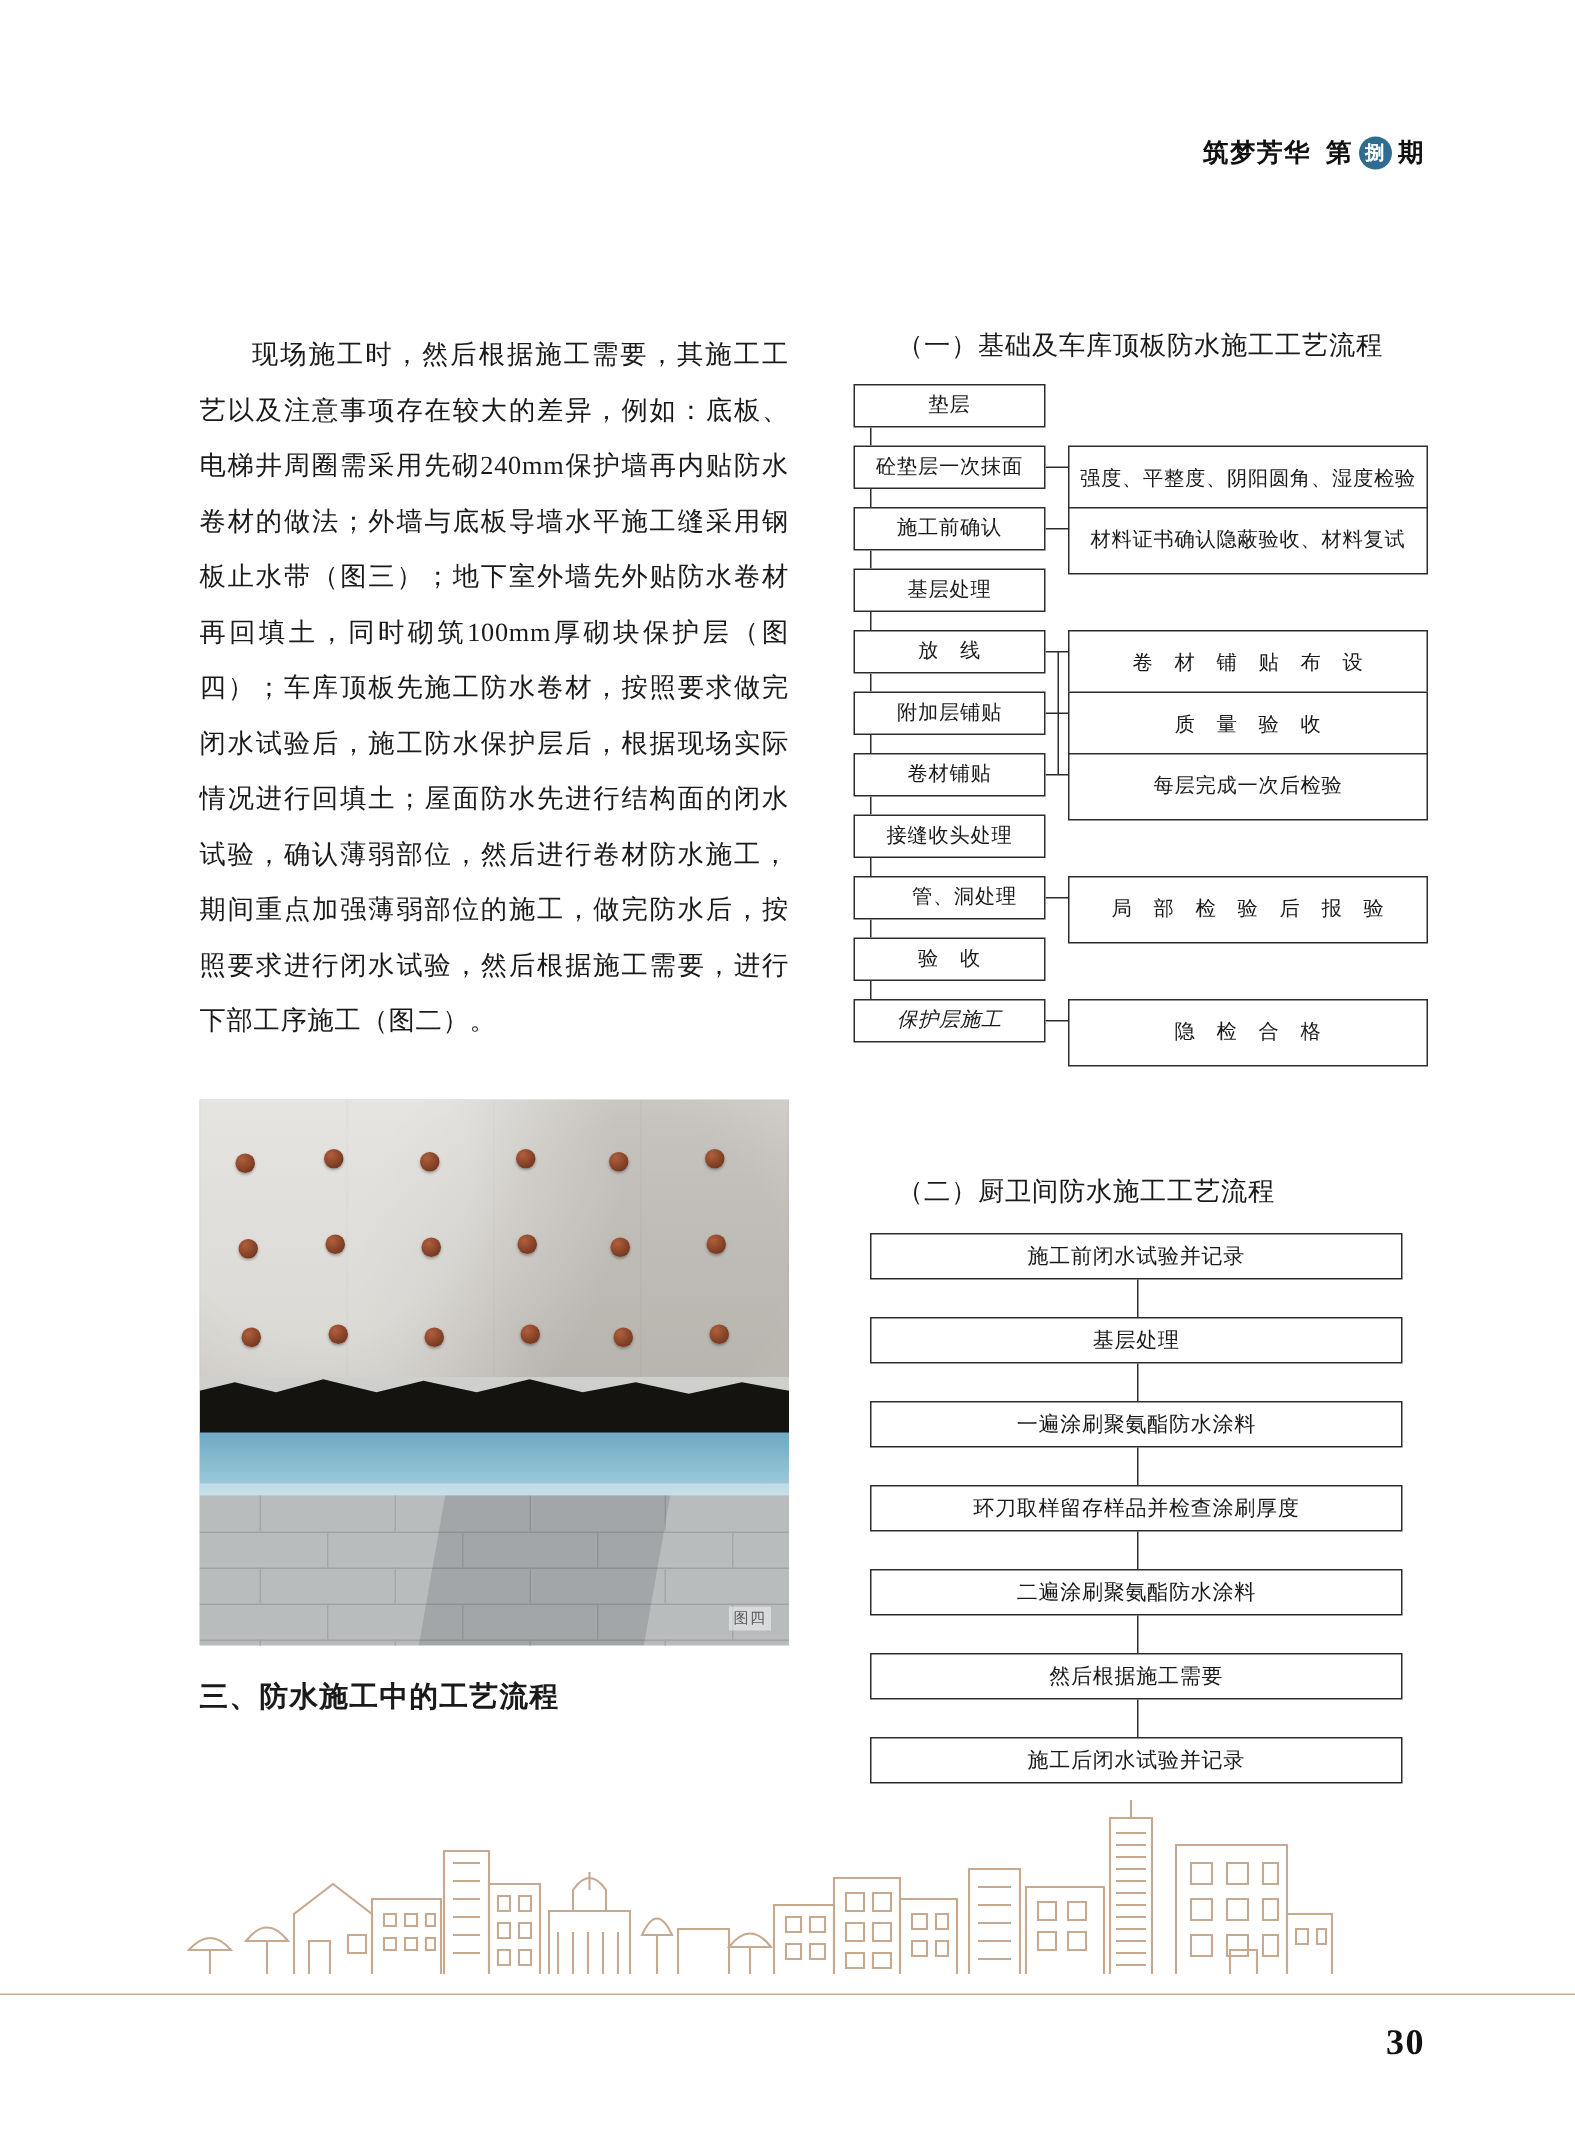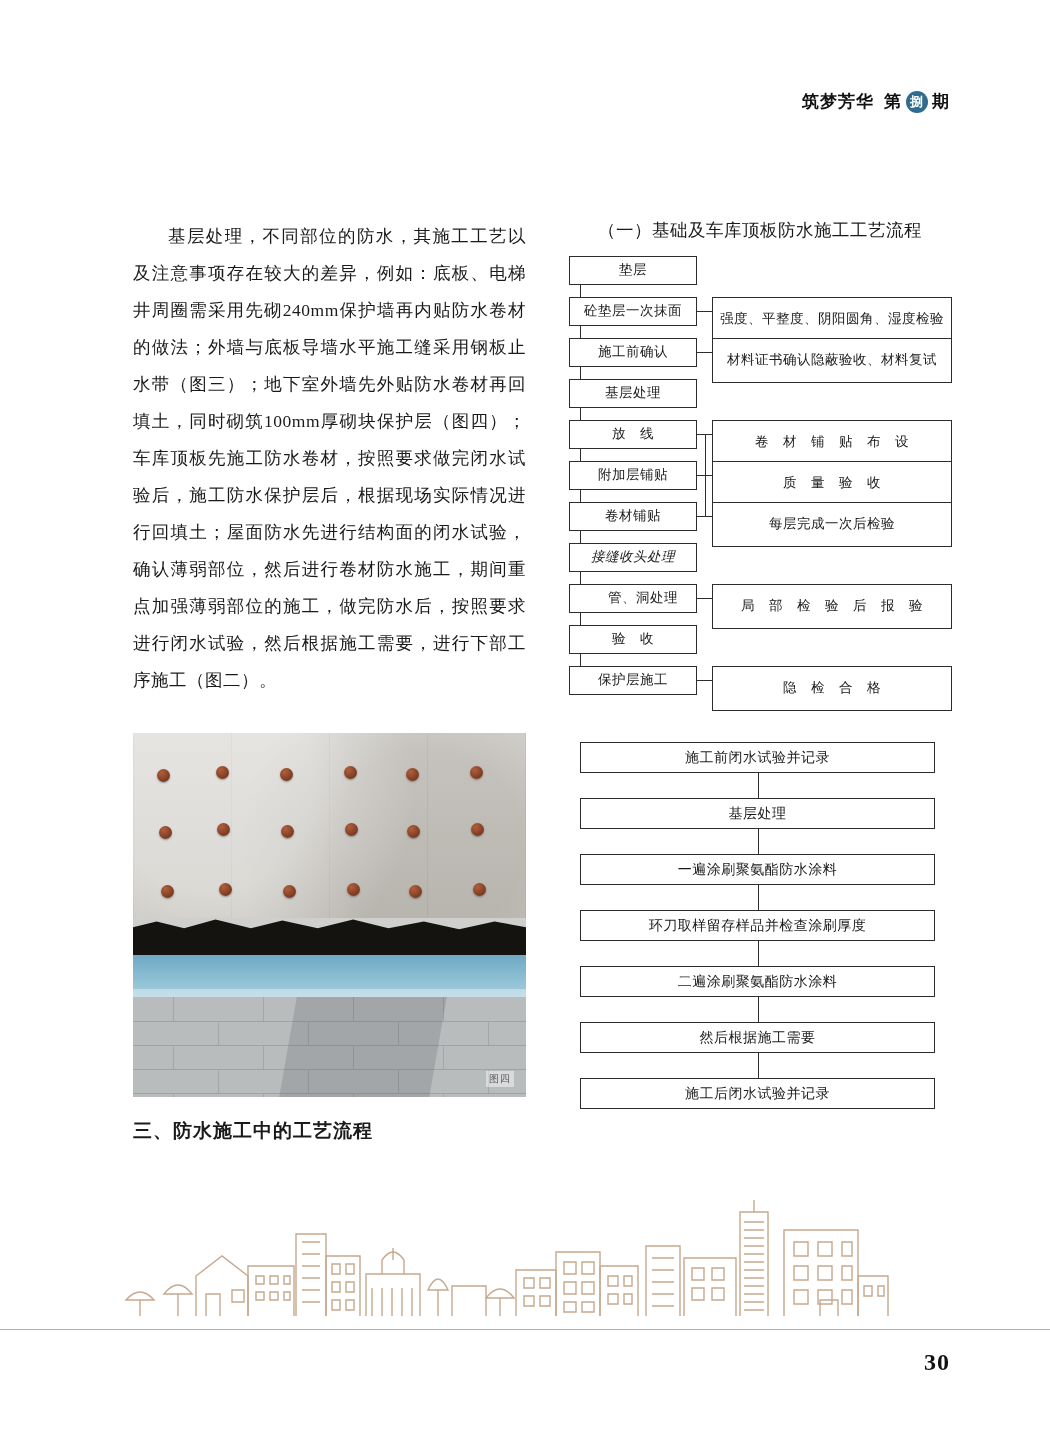--- a/index.html
+++ b/index.html
@@ -284,21 +284,21 @@
 <div class="header">
   <span>筑梦芳华</span>
   <span class="issue-wrap">
     <span>第</span>
     <span class="issue-circle">捌</span>
     <span>期</span>
   </span>
 </div>
 
 <div class="left-col">
-  <p class="body-text">基层处理，不同部位的防水，其施工工艺以及注意事项存在较大的差异，例如：底板、电梯井周圈需采用先砌240mm保护墙再内贴防水卷材的做法；外墙与底板导墙水平施工缝采用钢板止水带（图三）；地下室外墙先外贴防水卷材再回填土，同时砌筑100mm厚砌块保护层（图四）；车库顶板先施工防水卷材，按照要求做完闭水试验后，施工防水保护层后，根据现场实际情况进行回填土；屋面防水先进行结构面的闭水试验，确认薄弱部位，然后进行卷材防水施工，期间重点加强薄弱部位的施工，做完防水后，按照要求进行闭水试验，然后根据施工需要，进行下部工序施工（图二）。</p>
+  <p class="body-text">现场施工时，然后根据施工需要，其施工工艺以及注意事项存在较大的差异，例如：底板、电梯井周圈需采用先砌240mm保护墙再内贴防水卷材的做法；外墙与底板导墙水平施工缝采用钢板止水带（图三）；地下室外墙先外贴防水卷材再回填土，同时砌筑100mm厚砌块保护层（图四）；车库顶板先施工防水卷材，按照要求做完闭水试验后，施工防水保护层后，根据现场实际情况进行回填土；屋面防水先进行结构面的闭水试验，确认薄弱部位，然后进行卷材防水施工，期间重点加强薄弱部位的施工，做完防水后，按照要求进行闭水试验，然后根据施工需要，进行下部工序施工（图二）。</p>
 </div>
 
 <div class="photo">
   <div class="wall"></div>
   <div class="bolts">
     <div class="bolt" style="left:24px;  top:36px;"></div>
     <div class="bolt" style="left:83px;  top:33px;"></div>
     <div class="bolt" style="left:147px; top:35px;"></div>
     <div class="bolt" style="left:211px; top:33px;"></div>
     <div class="bolt" style="left:273px; top:35px;"></div>
@@ -382,34 +382,35 @@
     <div class="hline" style="left:137px; top:424px; width:15px;"></div>
     <div class="vline" style="left:145px; top:178px; height:82px;"></div>
 
     <div class="node mainnode" style="top:0px;">垫层</div>
     <div class="node mainnode" style="top:41px;">砼垫层一次抹面</div>
     <div class="node mainnode" style="top:82px;">施工前确认</div>
     <div class="node mainnode" style="top:123px;">基层处理</div>
     <div class="node mainnode" style="top:164px;">放　线</div>
     <div class="node mainnode" style="top:205px;">附加层铺贴</div>
     <div class="node mainnode" style="top:246px;">卷材铺贴</div>
-    <div class="node mainnode" style="top:287px;font-style:italic;">接缝收头处理</div>
+    <div class="node mainnode" style="top:287px;">接缝收头处理</div>
     <div class="node mainnode" style="top:328px;padding-left:20px;">管、洞处理</div>
     <div class="node mainnode" style="top:369px;">验　收</div>
-    <div class="node mainnode" style="top:410px;">保护层施工</div>
+    <div class="node mainnode" style="top:410px;font-style:italic;">保护层施工</div>
 
     <div class="node sidenode" style="top:41px;">强度、平整度、阴阳圆角、湿度检验</div>
     <div class="node sidenode" style="top:164px;">卷　材　铺　贴　布　设</div>
     <div class="node sidenode" style="top:82px;">材料证书确认隐蔽验收、材料复试</div>
     <div class="node sidenode" style="top:205px;">质　量　验　收</div>
     <div class="node sidenode" style="top:246px;">每层完成一次后检验</div>
     <div class="node sidenode" style="top:410px;">隐　检　合　格</div>
     <div class="node sidenode" style="top:328px;">局　部　检　验　后　报　验</div>
   </div>
 
+  <div class="flow-heading" style="margin-top:56px; margin-left:38px;">（二）厨卫间防水施工工艺流程</div>
 
   <div class="flow2">
     <div class="node2">施工前闭水试验并记录</div>
     <div class="node2">基层处理</div>
     <div class="node2">一遍涂刷聚氨酯防水涂料</div>
     <div class="node2">环刀取样留存样品并检查涂刷厚度</div>
     <div class="node2">二遍涂刷聚氨酯防水涂料</div>
     <div class="node2">然后根据施工需要</div>
     <div class="node2">施工后闭水试验并记录</div>
   </div>

